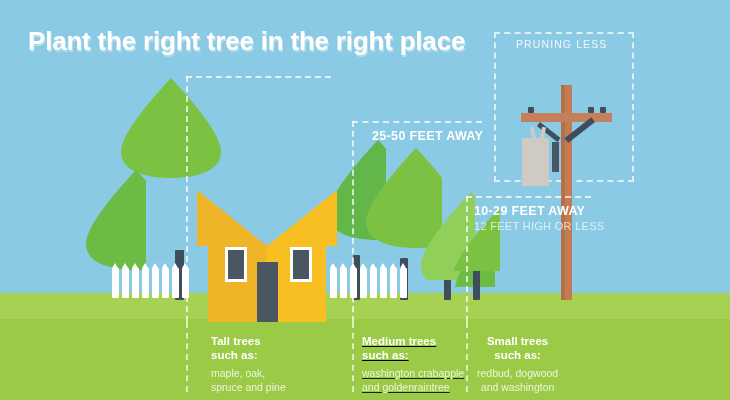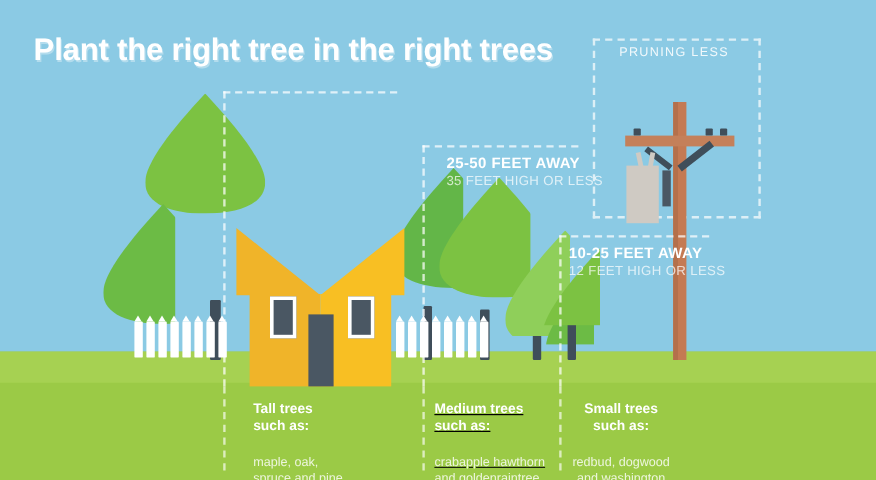--- a/index.html
+++ b/index.html
@@ -71,32 +71,32 @@
   .prune-label{position:absolute;color:#ffffff;opacity:.88;font-size:10.5px;letter-spacing:1.1px;}
 
   
   .callout{position:absolute;}
   .callout .big{font-size:12.5px;font-weight:bold;color:#ffffff;letter-spacing:.35px;white-space:nowrap;}
   .callout .sub{font-size:11px;color:#ffffff;opacity:.72;letter-spacing:.3px;margin-top:2px;white-space:nowrap;}
 
   
   .legend{position:absolute;}
   .legend .lg-title{font-size:11.5px;font-weight:bold;color:#ffffff;line-height:14px;white-space:nowrap;}
-  .legend .lg-body{font-size:10.5px;color:#ffffff;opacity:.82;line-height:14px;margin-top:16px;white-space:nowrap;}
+  .legend .lg-body{font-size:10.5px;color:#ffffff;opacity:.82;line-height:14px;margin-top:4px;white-space:nowrap;}
 </style>
 </head>
 <body>
 
 <div id="infographic">
 
   <div class="sky"></div>
   <div class="ground"></div>
   <div class="ground-lite"></div>
 
-  <div class="title">Plant the right tree in the right trees</div>
+  <div class="title">Plant the right tree in the right place</div>
 
   <div class="prune-box" style="left:494px;top:32px;width:140px;height:150px;"></div>
   <div class="prune-label" style="left:516px;top:38px;">PRUNING LESS</div>
 
   <div>
     <div class="pole" style="left:561px;top:85px;width:11px;height:215px;"></div>
     <div class="pole-dark" style="left:561px;top:85px;width:4px;height:215px;"></div>
     <div class="crossarm" style="left:521px;top:113px;width:91px;height:9px;"></div>
 
     <div class="insulator" style="left:528px;top:107px;width:6px;height:6px;"></div>
@@ -202,37 +202,36 @@
   <div class="dash-v" style="left:466px;top:196px;height:126px;"></div>
 
   <div class="dash-v-g" style="left:186px;top:322px;height:70px;"></div>
   <div class="dash-v-g" style="left:352px;top:322px;height:70px;"></div>
   <div class="dash-v-g" style="left:466px;top:322px;height:70px;"></div>
 
   <div class="callout" style="left:194px;top:84px;">
   </div>
   <div class="callout" style="left:372px;top:129px;">
     <div class="big">25-50 FEET AWAY</div>
-    <div class="sub">35 FEET HIGH OR LESS</div>
   </div>
   <div class="callout" style="left:474px;top:204px;">
-    <div class="big">10-25 FEET AWAY</div>
+    <div class="big">10-29 FEET AWAY</div>
     <div class="sub">12 FEET HIGH OR LESS</div>
   </div>
 
   <div class="legend" style="left:211px;top:334px;">
     <div class="lg-title">Tall trees</div>
     <div class="lg-title">such as:</div>
     <div class="lg-body">maple, oak,</div>
     <div class="lg-body" style="margin-top:0;">spruce and pine</div>
   </div>
   <div class="legend" style="left:362px;top:334px;text-decoration:underline;">
     <div class="lg-title">Medium trees</div>
     <div class="lg-title">such as:</div>
-    <div class="lg-body">crabapple hawthorn</div>
+    <div class="lg-body">washington crabapple</div>
     <div class="lg-body" style="margin-top:0;">and goldenraintree</div>
   </div>
   <div class="legend" style="left:477px;top:334px;text-align:center;">
     <div class="lg-title">Small trees</div>
     <div class="lg-title">such as:</div>
     <div class="lg-body">redbud, dogwood</div>
     <div class="lg-body" style="margin-top:0;">and washington</div>
   </div>
 
 </div>

